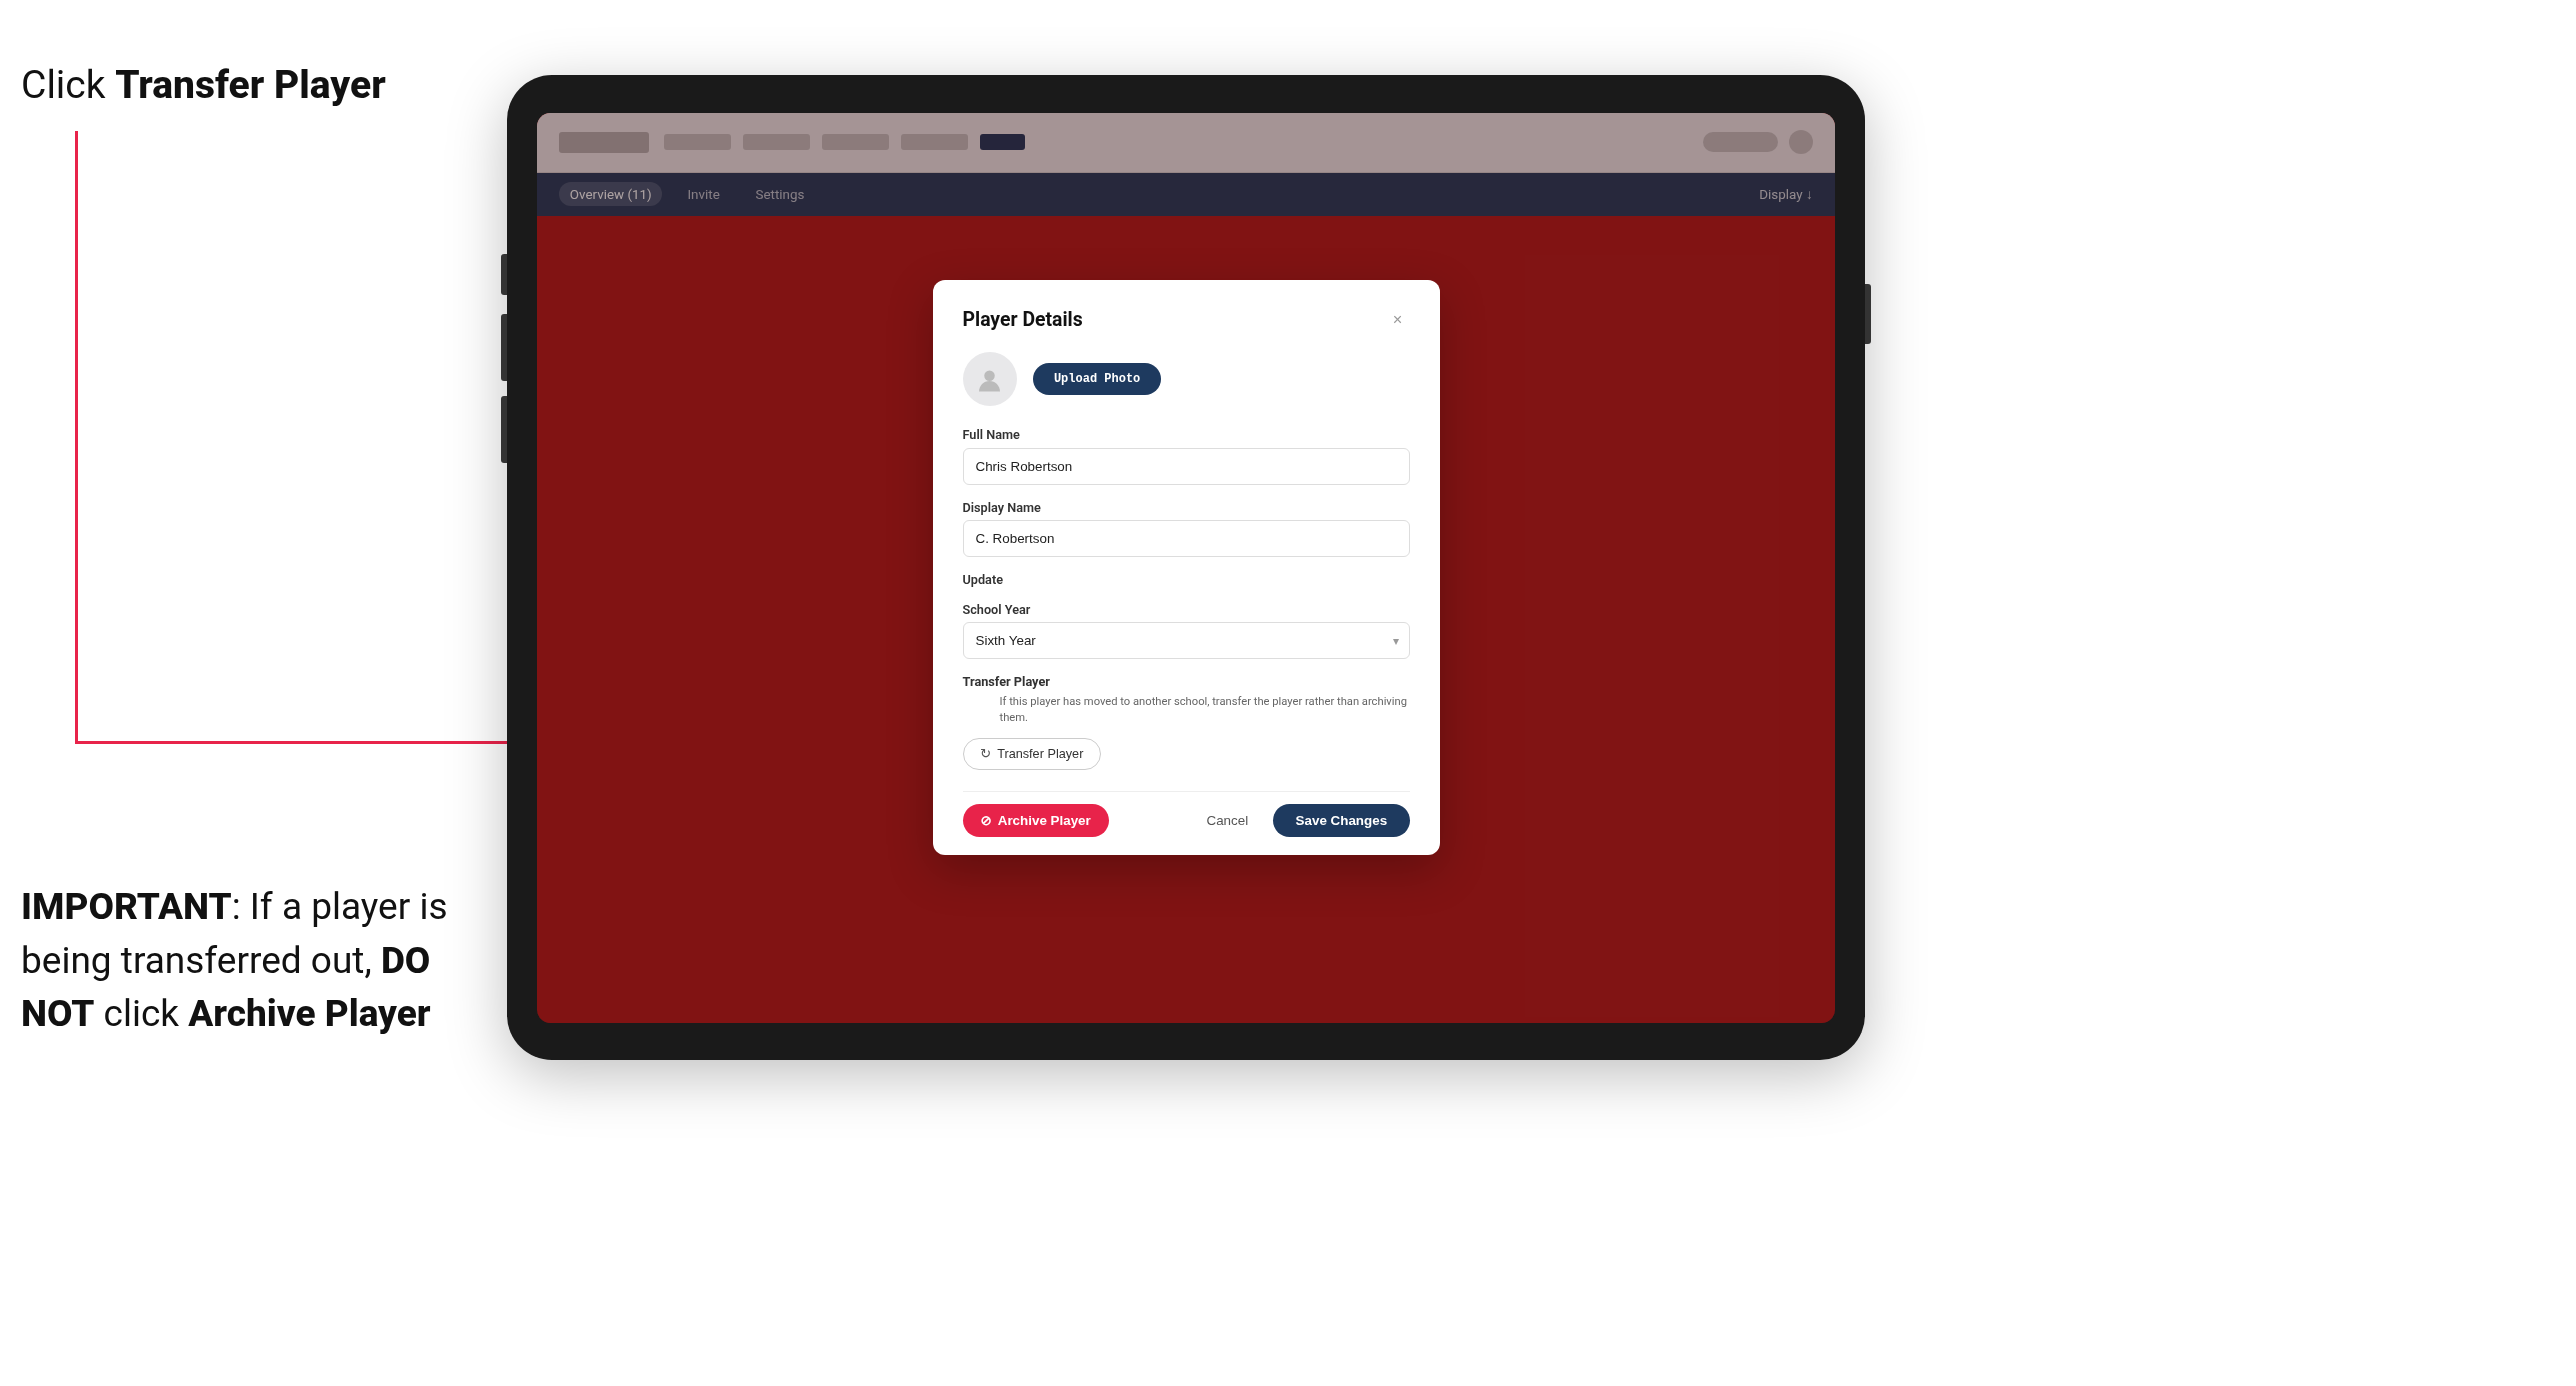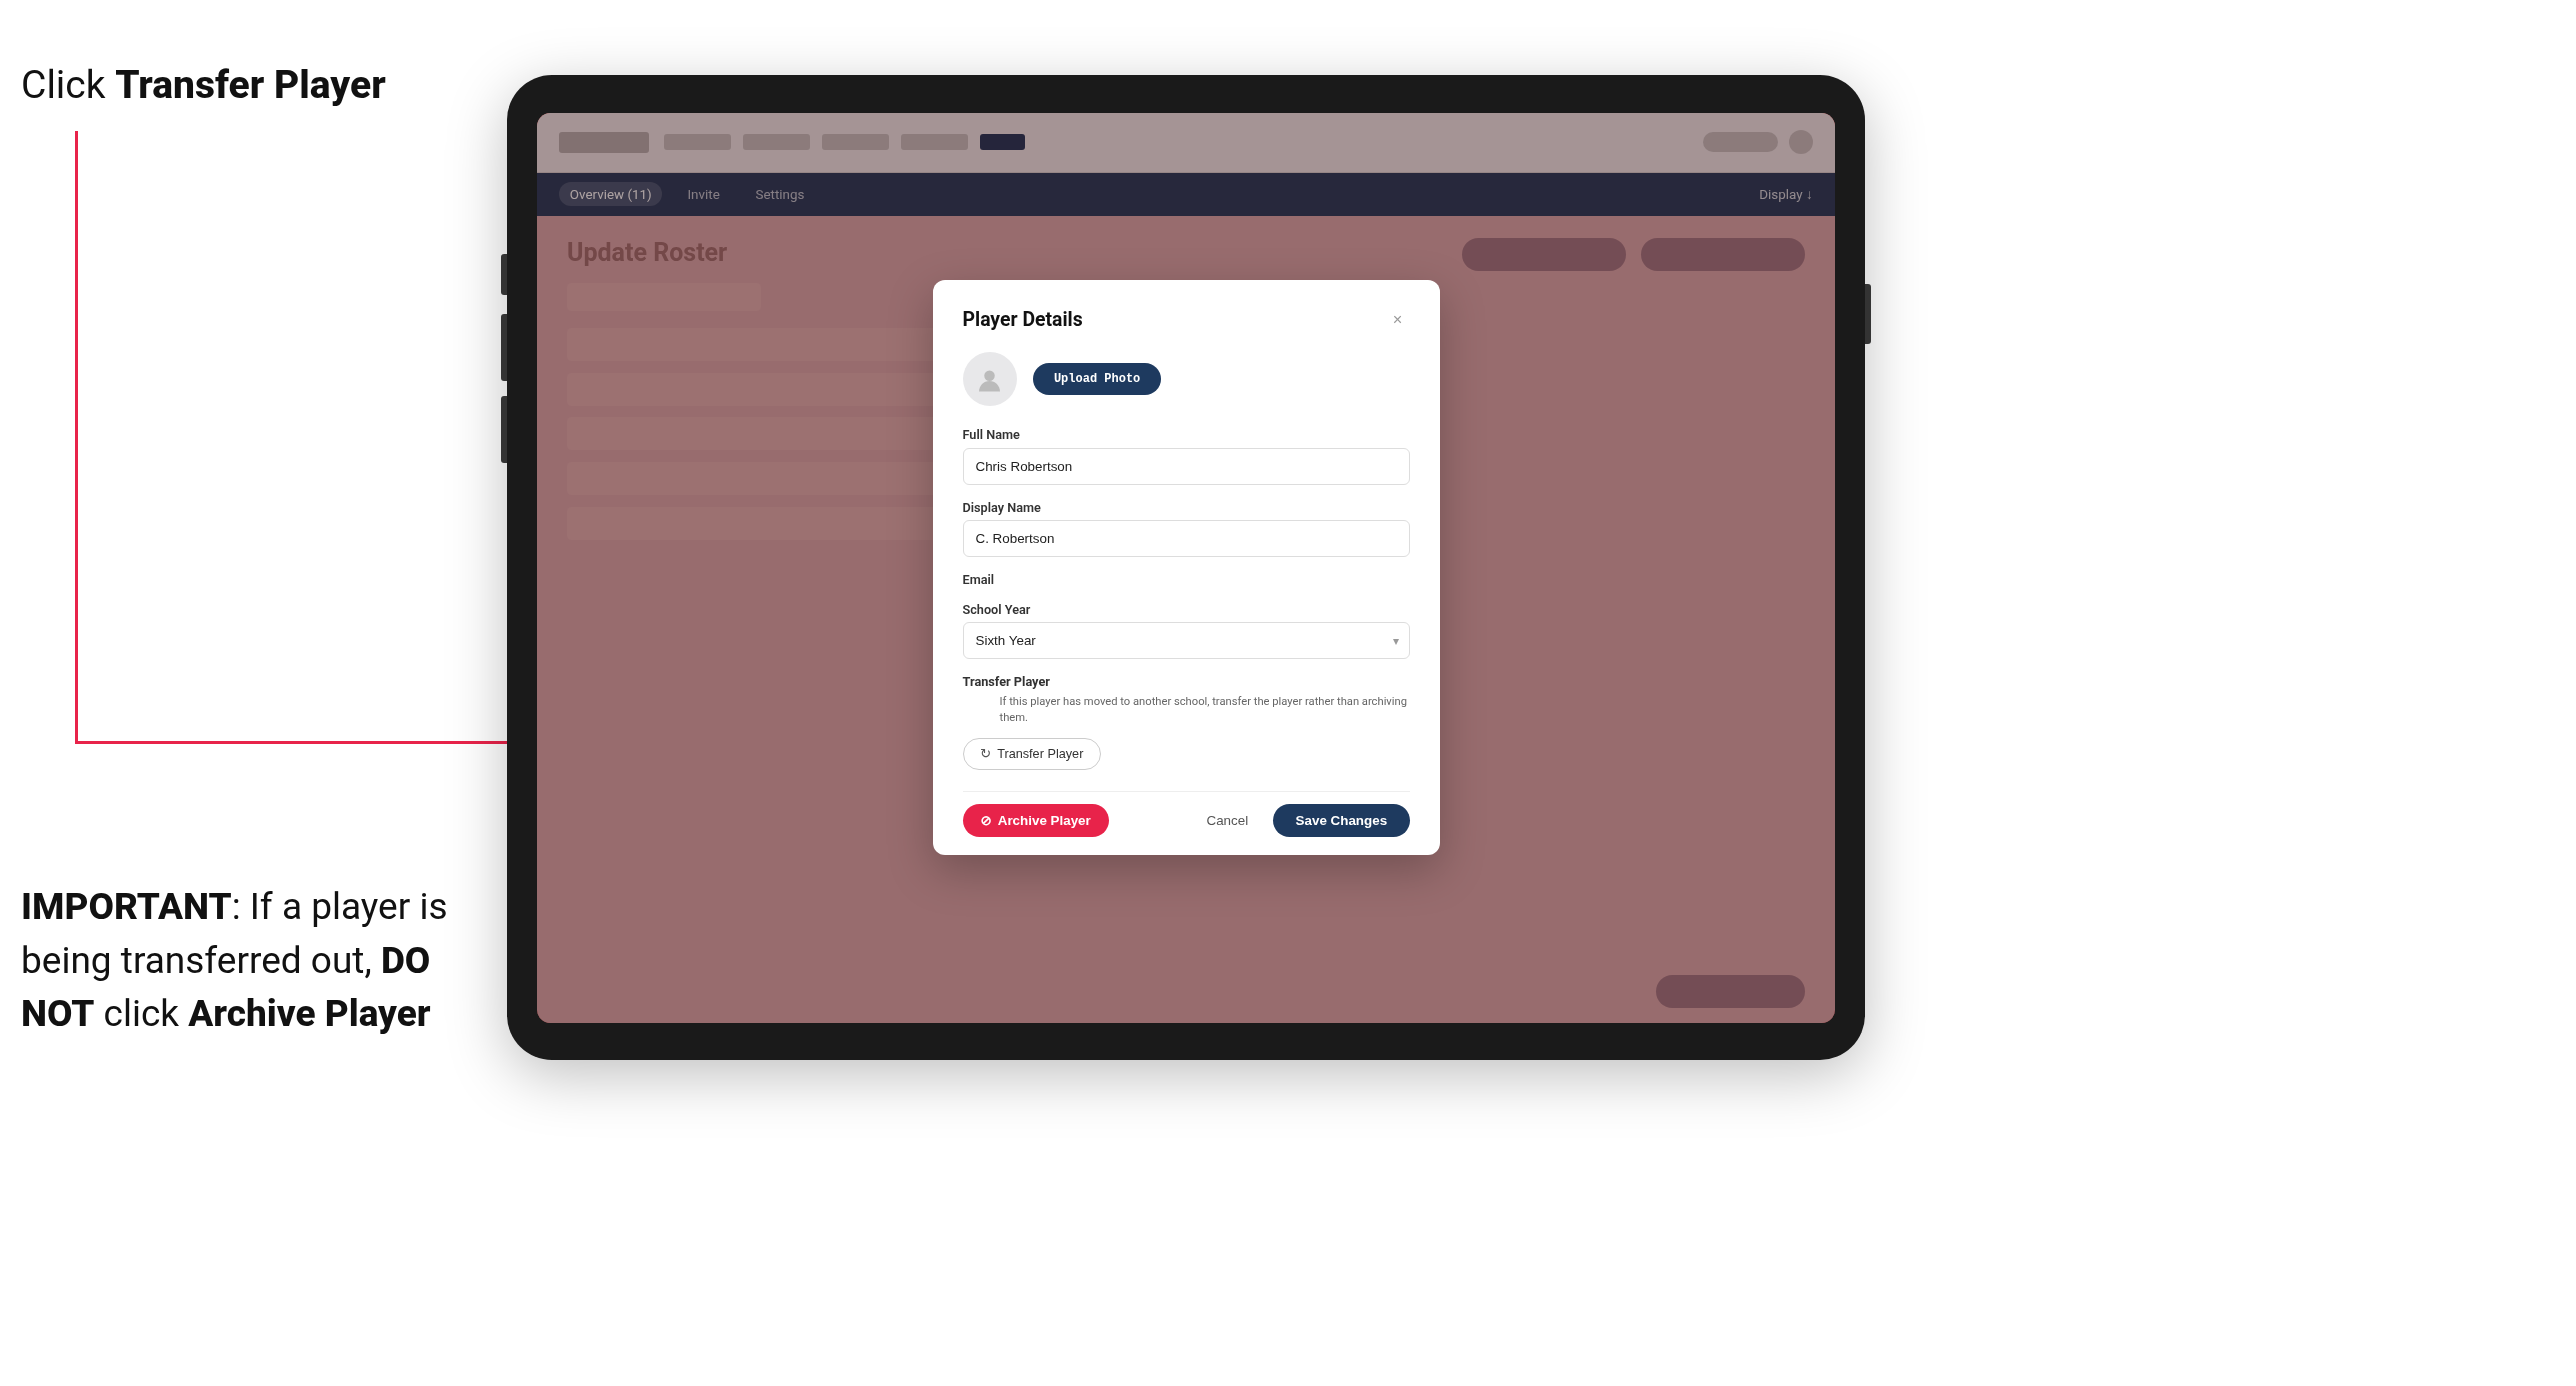--- a/index.html
+++ b/index.html
@@ -482,35 +482,20 @@
       </div>
     </div>
 
     <div class="app-subnav">
       <span class="subnav-item active">Overview (11)</span>
       <span class="subnav-item">Invite</span>
       <span class="subnav-item">Settings</span>
       <span class="subnav-right">Display ↓</span>
     </div>
 
-    <div class="app-content">
-      <div class="roster-title">Update Roster</div>
-
-      <div class="bg-row" style="left:30px;top:67px;width:194px;height:28px;"></div>
-      <div class="bg-row" style="left:30px;top:112px;width:100%;max-width:671px;height:33px;"></div>
-      <div class="bg-row" style="left:30px;top:157px;width:100%;max-width:671px;height:33px;"></div>
-      <div class="bg-row" style="left:30px;top:201px;width:100%;max-width:671px;height:33px;"></div>
-      <div class="bg-row" style="left:30px;top:246px;width:100%;max-width:671px;height:33px;"></div>
-      <div class="bg-row" style="left:30px;top:291px;width:100%;max-width:671px;height:33px;"></div>
-
-      <div class="bg-row" style="right:30px;left:auto;top:22.4px;width:164px;height:33px;background:#1e3a5f;opacity:0.4;border-radius:16.4px;"></div>
-      <div class="bg-row" style="right:209px;left:auto;top:22.4px;width:164px;height:33px;background:#1e3a5f;opacity:0.4;border-radius:16.4px;"></div>
-
-      <div class="bg-row" style="right:30px;left:auto;bottom:15px;width:149px;height:33px;background:#1e3a5f;opacity:0.4;border-radius:16.4px;"></div>
-    </div>
 
     <div class="modal-overlay">
       <div class="modal">
 
         <div class="modal-header">
           <span class="modal-title">Player Details</span>
           <button class="modal-close">
             <span>×</span>
           </button>
         </div>
@@ -529,21 +514,21 @@
           <label class="form-label">Full Name</label>
           <input class="form-input" type="text" value="Chris Robertson" style="">
         </div>
 
         <div class="form-group">
           <label class="form-label">Display Name</label>
           <input class="form-input" type="text" value="C. Robertson" style="">
         </div>
 
         <div class="form-group">
-          <label class="form-label">Email</label>
+          <label class="form-label">Update</label>
         </div>
 
         <div class="form-group">
           <label class="form-label">School Year</label>
           <div class="form-select-wrap">
             <select class="form-select">
               <option>First Year</option>
               <option>Second Year</option>
               <option>Third Year</option>
               <option>Fourth Year</option>

